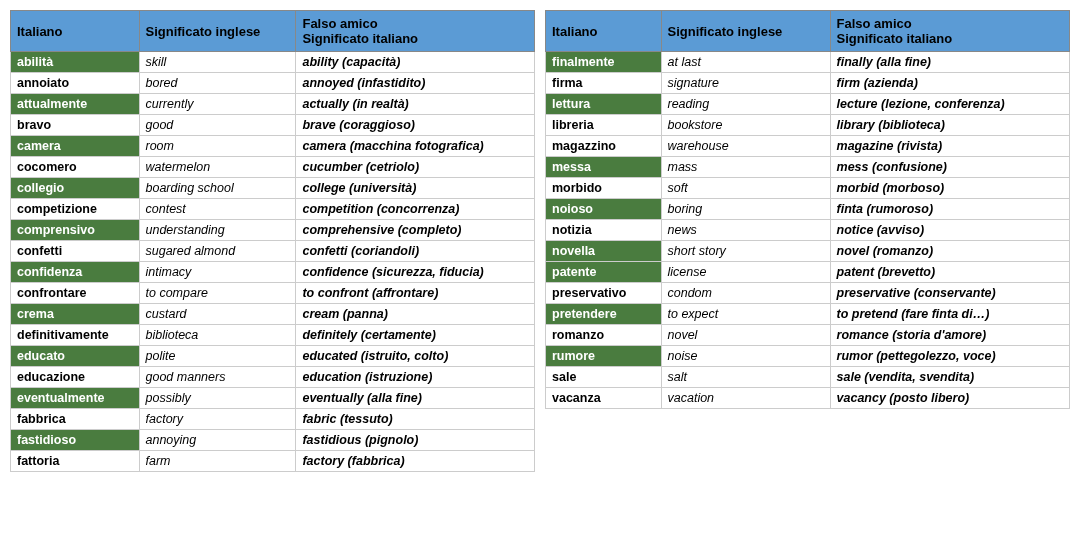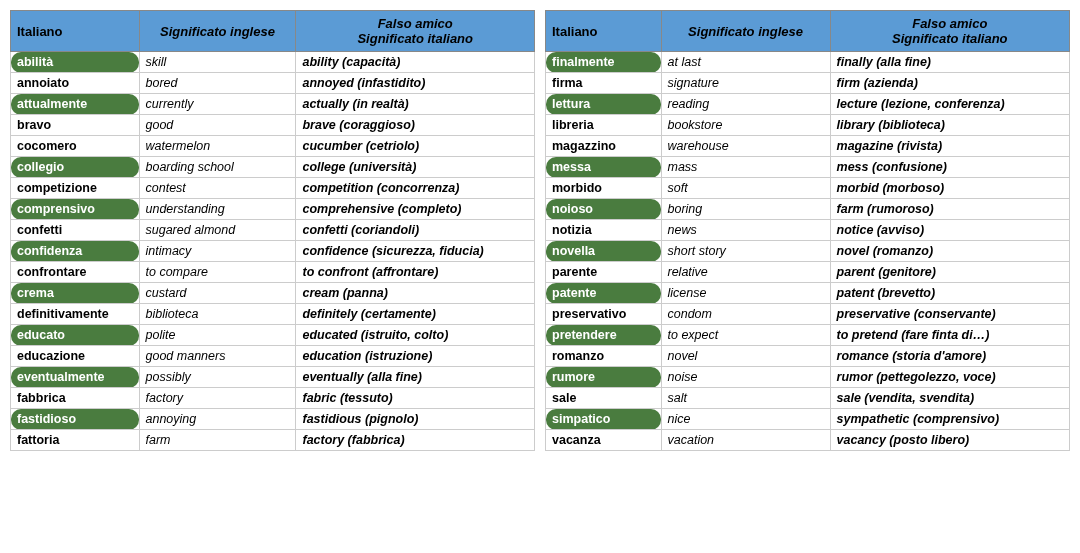--- a/index.html
+++ b/index.html
@@ -25,33 +25,30 @@
       background-color: #5b9bd5;
       color: #000;
       font-weight: bold;
       padding: 5px 6px;
       border: 1px solid #888;
       text-align: left;
       font-style: normal;
       font-size: 13px;
     }
     th.italic-header {
-      font-style: italic;
-      text-align: center;
     }
     td {
       padding: 3px 6px;
       border: 1px solid #ccc;
       vertical-align: top;
       font-size: 12.5px;
     }
     
     .italian-col {
       font-weight: bold;
-      border-radius: 10px;
     }
     .sig-col {
       font-style: italic;
     }
     .falso-col {
       font-style: italic;
       font-weight: bold;
     }
     
     tr.green-row td:first-child {
@@ -87,20 +84,25 @@
           <tr class="green-row">
             <td class="italian-col">attualmente</td>
             <td class="sig-col">currently</td>
             <td class="falso-col">actually (in realtà)</td>
           </tr>
           <tr class="normal-row">
             <td class="italian-col">bravo</td>
             <td class="sig-col">good</td>
             <td class="falso-col">brave (coraggioso)</td>
           </tr>
+          <tr class="green-row">
+            <td class="italian-col">camera</td>
+            <td class="sig-col">room</td>
+            <td class="falso-col">camera (macchina fotografica)</td>
+          </tr>
           <tr class="normal-row">
             <td class="italian-col">cocomero</td>
             <td class="sig-col">watermelon</td>
             <td class="falso-col">cucumber (cetriolo)</td>
           </tr>
           <tr class="green-row">
             <td class="italian-col">collegio</td>
             <td class="sig-col">boarding school</td>
             <td class="falso-col">college (università)</td>
           </tr>
@@ -213,37 +215,32 @@
             <td class="falso-col">mess (confusione)</td>
           </tr>
           <tr class="normal-row">
             <td class="italian-col">morbido</td>
             <td class="sig-col">soft</td>
             <td class="falso-col">morbid (morboso)</td>
           </tr>
           <tr class="green-row">
             <td class="italian-col">noioso</td>
             <td class="sig-col">boring</td>
-            <td class="falso-col">farm (rumoroso)</td>
+            <td class="falso-col">finta (rumoroso)</td>
           </tr>
           <tr class="normal-row">
             <td class="italian-col">notizia</td>
             <td class="sig-col">news</td>
             <td class="falso-col">notice (avviso)</td>
           </tr>
           <tr class="green-row">
             <td class="italian-col">novella</td>
             <td class="sig-col">short story</td>
             <td class="falso-col">novel (romanzo)</td>
           </tr>
-          <tr class="normal-row">
-            <td class="italian-col">parente</td>
-            <td class="sig-col">relative</td>
-            <td class="falso-col">parent (genitore)</td>
-          </tr>
           <tr class="green-row">
             <td class="italian-col">patente</td>
             <td class="sig-col">license</td>
             <td class="falso-col">patent (brevetto)</td>
           </tr>
           <tr class="normal-row">
             <td class="italian-col">preservativo</td>
             <td class="sig-col">condom</td>
             <td class="falso-col">preservative (conservante)</td>
           </tr>
@@ -259,25 +256,20 @@
           </tr>
           <tr class="green-row">
             <td class="italian-col">rumore</td>
             <td class="sig-col">noise</td>
             <td class="falso-col">rumor (pettegolezzo, voce)</td>
           </tr>
           <tr class="normal-row">
             <td class="italian-col">sale</td>
             <td class="sig-col">salt</td>
             <td class="falso-col">sale (vendita, svendita)</td>
-          </tr>
-          <tr class="green-row">
-            <td class="italian-col">simpatico</td>
-            <td class="sig-col">nice</td>
-            <td class="falso-col">sympathetic (comprensivo)</td>
           </tr>
           <tr class="normal-row">
             <td class="italian-col">vacanza</td>
             <td class="sig-col">vacation</td>
             <td class="falso-col">vacancy (posto libero)</td>
           </tr>
         </tbody>
       </table>
     </div>
   </div>

